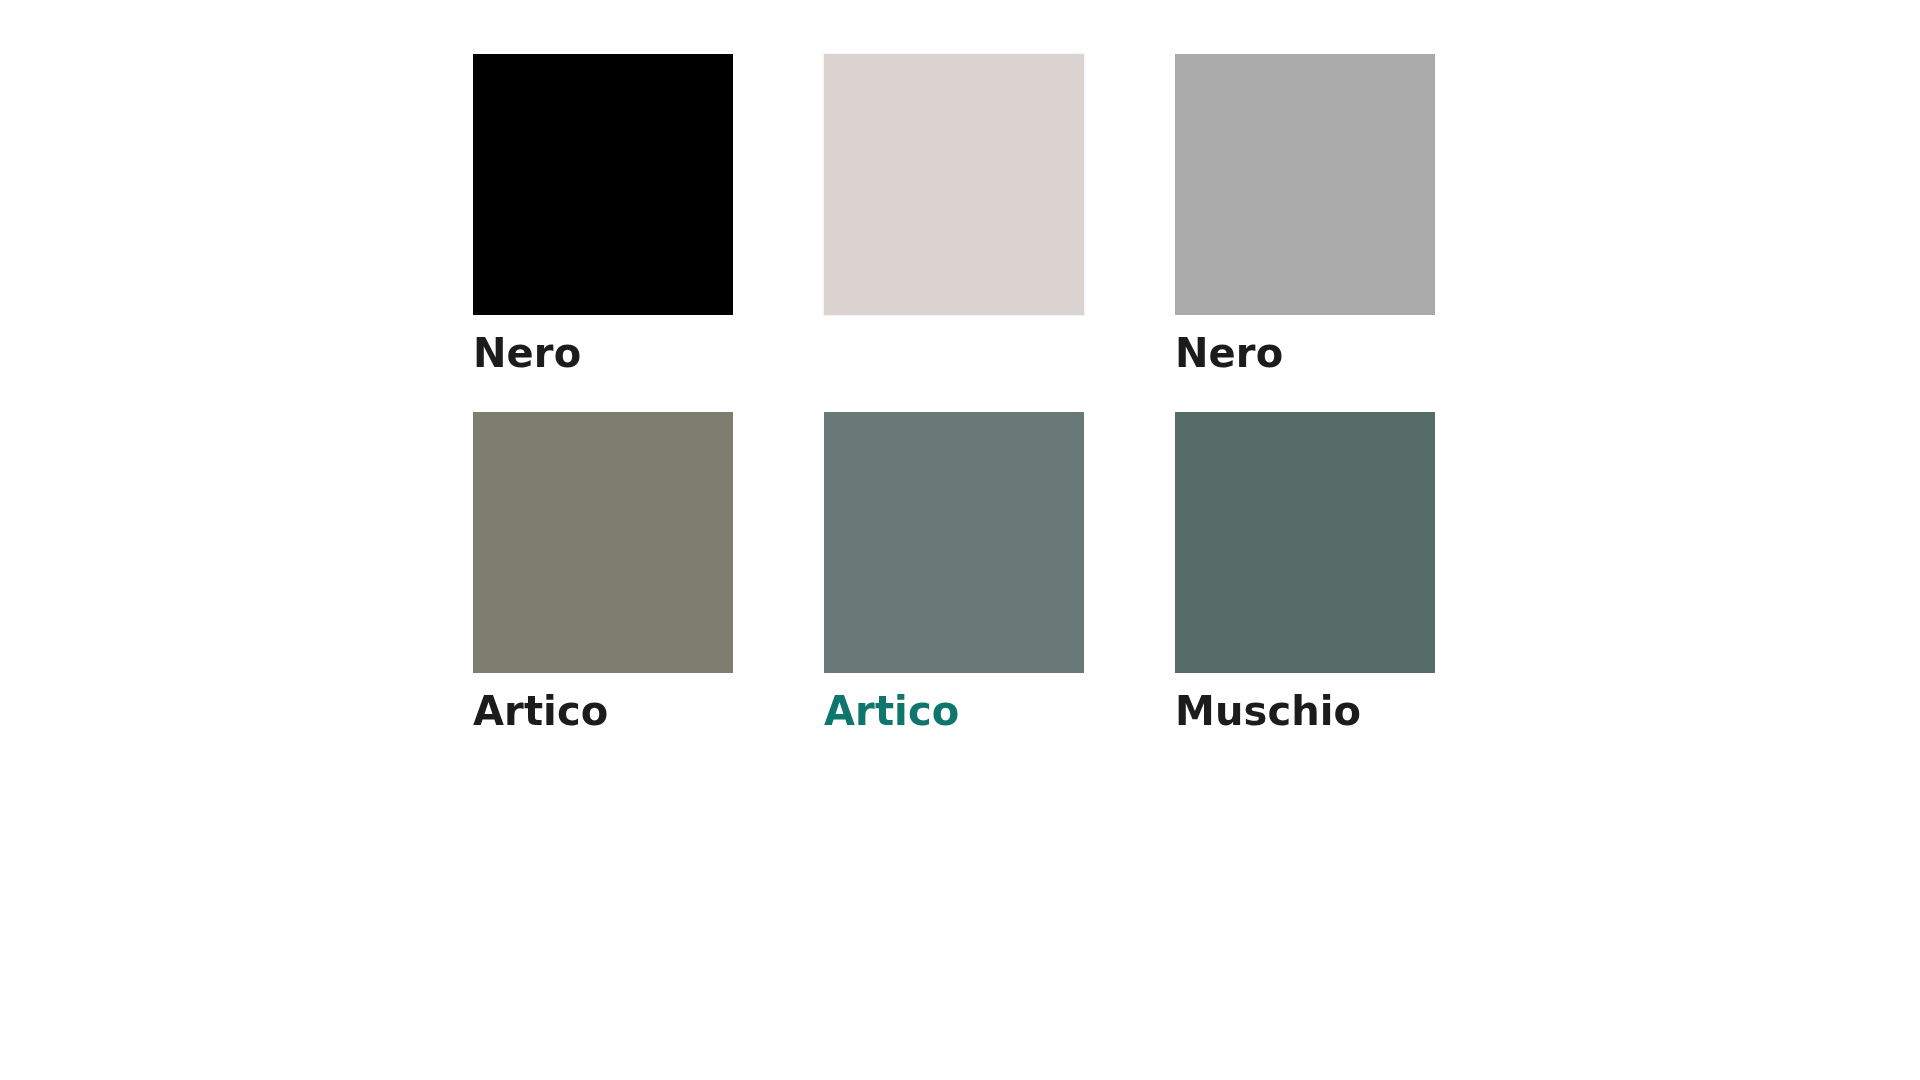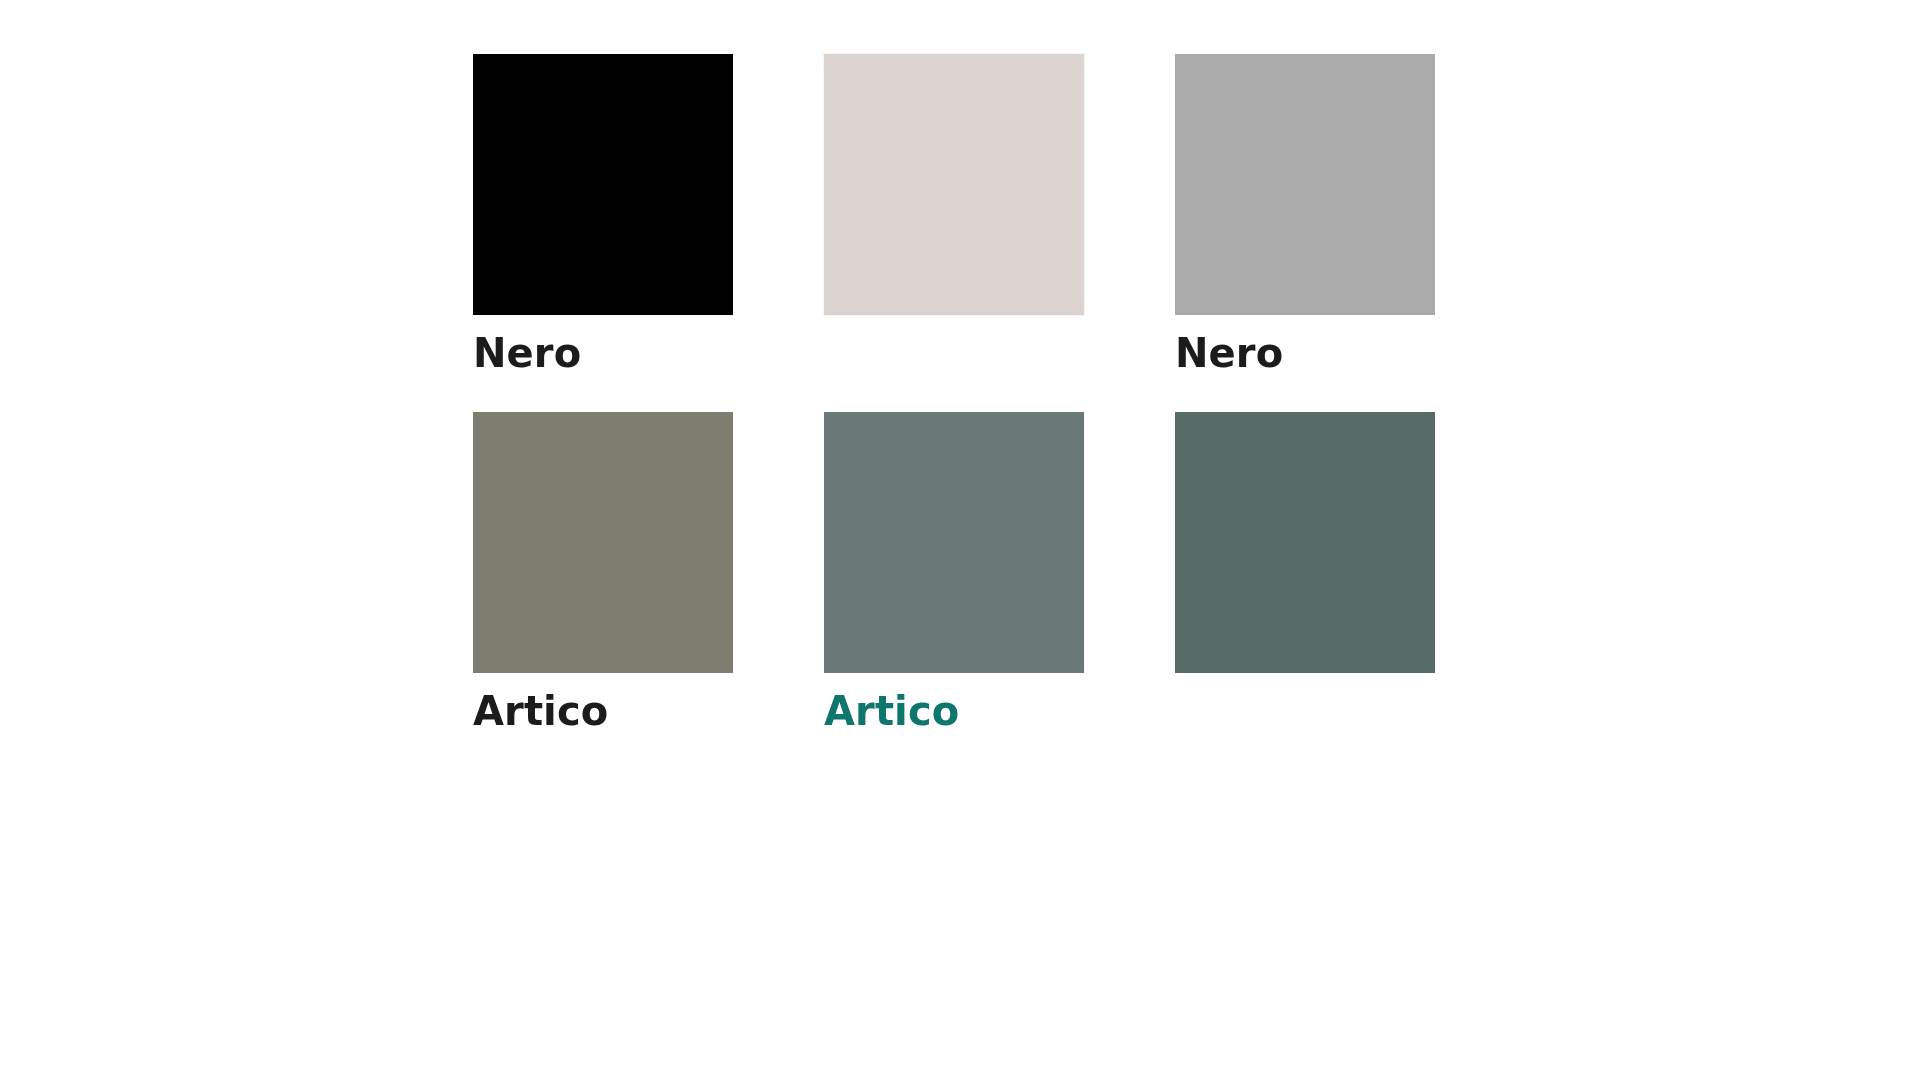--- a/index.html
+++ b/index.html
@@ -88,16 +88,17 @@
       <span class="swatch-label" style="color: rgb(28, 28, 28);">Artico</span>
     </div>
 
     <div class="swatch-cell">
       <span class="swatch-chip" style="background-color: rgb(104, 121, 119);"></span>
       <span class="swatch-label" style="color: #0f766e;">Artico</span>
     </div>
 
     <div class="swatch-cell">
       <span class="swatch-chip" style="background-color: rgb(85, 107, 101);"></span>
+      <span class="swatch-label" style="color: rgb(28, 28, 28);">Muschio</span>
     </div>
 
   </div>
 </div>
 
 </body></html>

